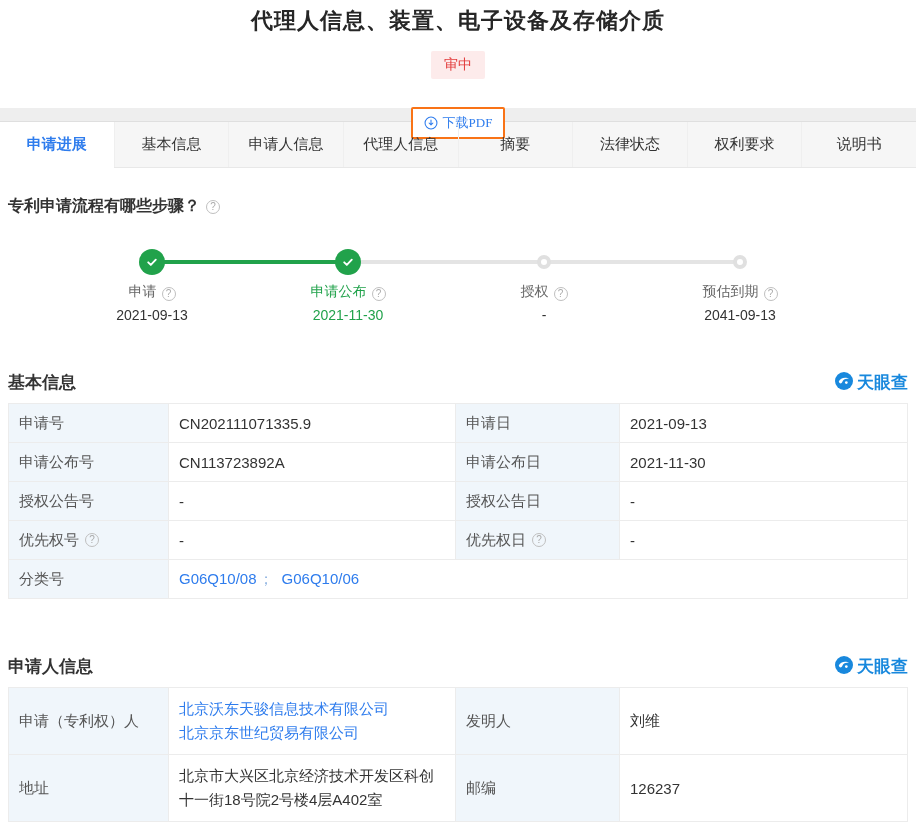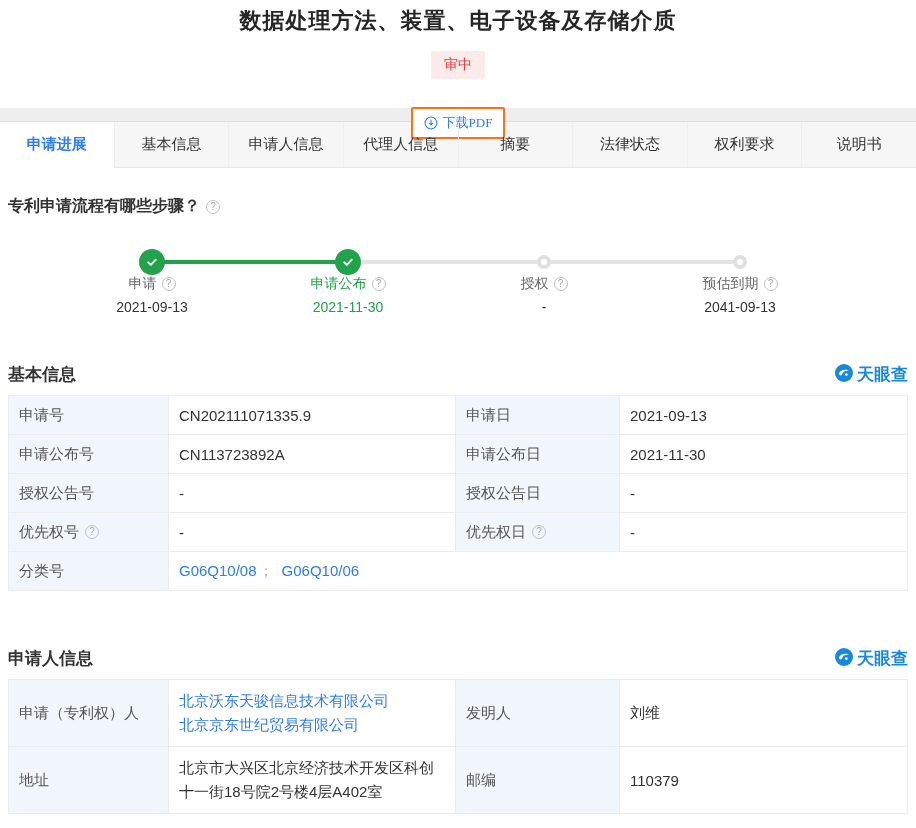--- a/index.html
+++ b/index.html
@@ -55,21 +55,21 @@
   .steps { position:relative; display:flex; }
   .step { flex:1; display:flex; flex-direction:column; align-items:center; }
   .dot-done {
     width:26px; height:26px; border-radius:50%; background:#21a24b;
     display:flex; align-items:center; justify-content:center; z-index:1;
   }
   .dot-pending {
     width:14px; height:14px; border-radius:50%; background:#fff;
     border:4px solid #e0e0e0; margin:6px 0; z-index:1;
   }
-  .step-label { margin-top:0; font-size:14px; color:#666; display:flex; align-items:center; gap:5px; }
+  .step-label { margin-top:8px; font-size:14px; color:#666; display:flex; align-items:flex-end; gap:5px; }
   .step-date { margin-top:6px; font-size:14px; color:#333; }
   .step.current .step-label, .step.current .step-date { color:#21a24b; }
 
   
   .sec-head { display:flex; justify-content:space-between; align-items:center; }
   .sec-head.basic { margin-top:48px; }
   .sec-head.applicant { margin-top:56px; }
   .sec-title { font-size:17px; font-weight:bold; color:#333; }
   .brand { display:flex; align-items:flex-end; gap:4px; cursor:pointer; }
   .brand-name { font-size:17px; font-weight:bold; color:#1888dd; }
@@ -95,21 +95,21 @@
     -webkit-text-stroke:2px #1a1a1a;
     text-shadow:-2px -2px 0 #1a1a1a, 2px -2px 0 #1a1a1a, -2px 2px 0 #1a1a1a, 2px 2px 0 #1a1a1a;
   }
 </style>
 </head>
 <body>
 
 <div class="page">
 
   <div class="hdr">
-    <h1>数据处理方法、装置、电子设备及存储介质</h1>
+    <h1>代理人信息、装置、电子设备及存储介质</h1>
     <div class="hdr-actions">
       <span class="badge-status">审中</span>
       <button class="btn-download">
         <span>
           <svg width="14" height="14" viewBox="0 0 16 16" fill="none">
             <circle cx="8" cy="8" r="6.8" stroke="#2e7ced" stroke-width="1.2"></circle>
             <path d="M8 4.5v5.2M5.8 8L8 10.2 10.2 8" stroke="#2e7ced" stroke-width="1.2" fill="none" stroke-linecap="round" stroke-linejoin="round"></path>
           </svg>
         </span>
         <span>下载PDF</span>
@@ -278,20 +278,20 @@
         </td>
         <td class="lbl">发明人</td>
         <td class="val">刘维</td>
       </tr>
       <tr>
         <td class="lbl">地址</td>
         <td class="val">
           <span class="addr">北京市大兴区北京经济技术开发区科创十一街18号院2号楼4层A402室</span>
         </td>
         <td class="lbl">邮编</td>
-        <td class="val">110379</td>
+        <td class="val">126237</td>
       </tr>
     </tbody>
       </table>
 
   </div>
 
 </div>
 
 </body></html>

